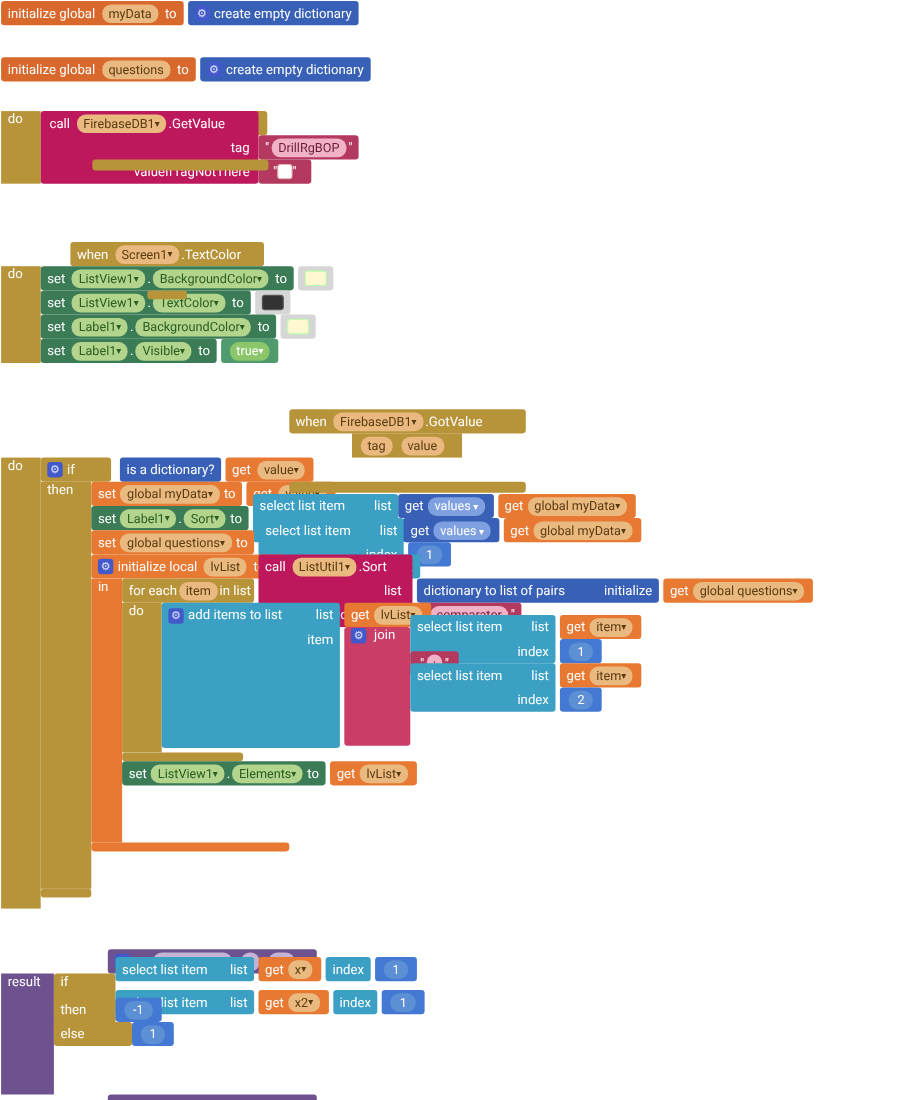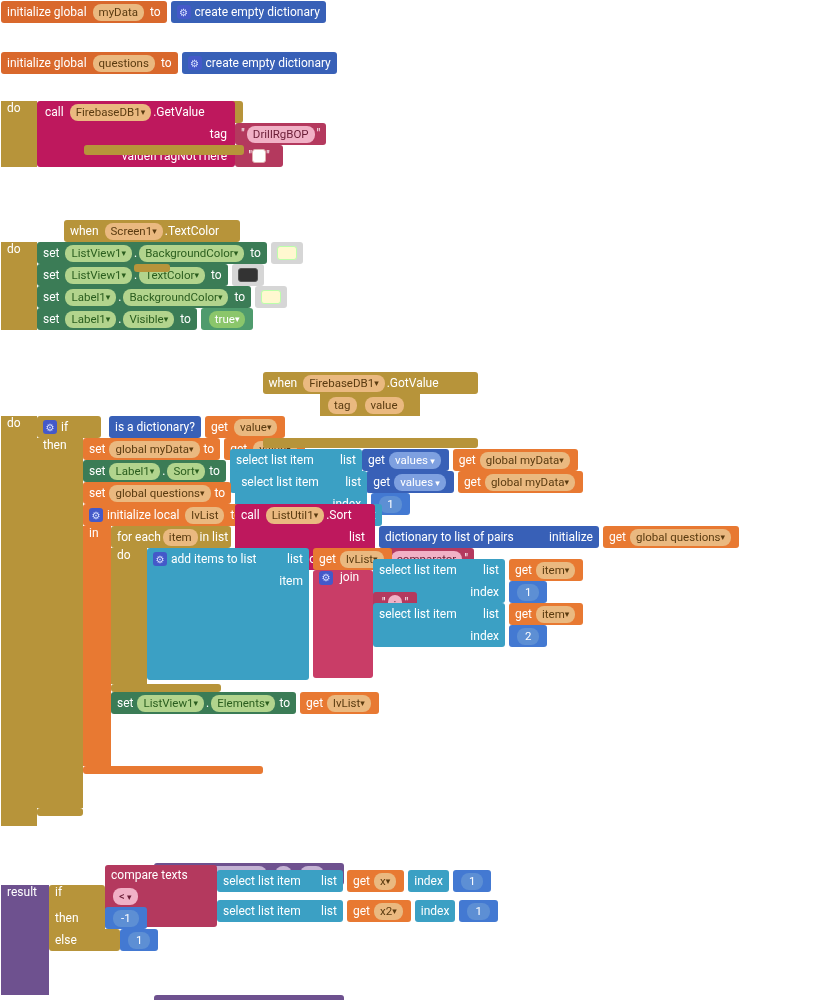--- a/index.html
+++ b/index.html
@@ -597,31 +597,20 @@
       <span>result</span>
     </div>
 
     <div class="body">
       <div class="row" style="align-items:flex-start;">
         <div class="c-tan round pad" style="width:56px; height:62px;">
           <span>if</span>
         </div>
         <div class="body">
           <div class="row">
-            <div class="body c-red round pad" style="height:62px;">
-              <div class="row" style="width:100px;">
-                <span>compare texts</span>
-              </div>
-              <div class="row">
-                <span class="pill" style="background:#f1b1c6;color:#6a1d36;">
-                      <span class="dd">&lt;</span>
-                    </span>
-              </div>
-              <div class="row"></div>
-            </div>
             <div class="body">
 
               <div class="row">
                 <div class="row c-cyan round pad" style="width:126px; justify-content:space-between;">
                   <span>select list item</span>
                   <span>list</span>
                 </div>
                 <span class="sp4"></span>
                 <div class="row c-orange2 round pad">
                   <span>get</span>

